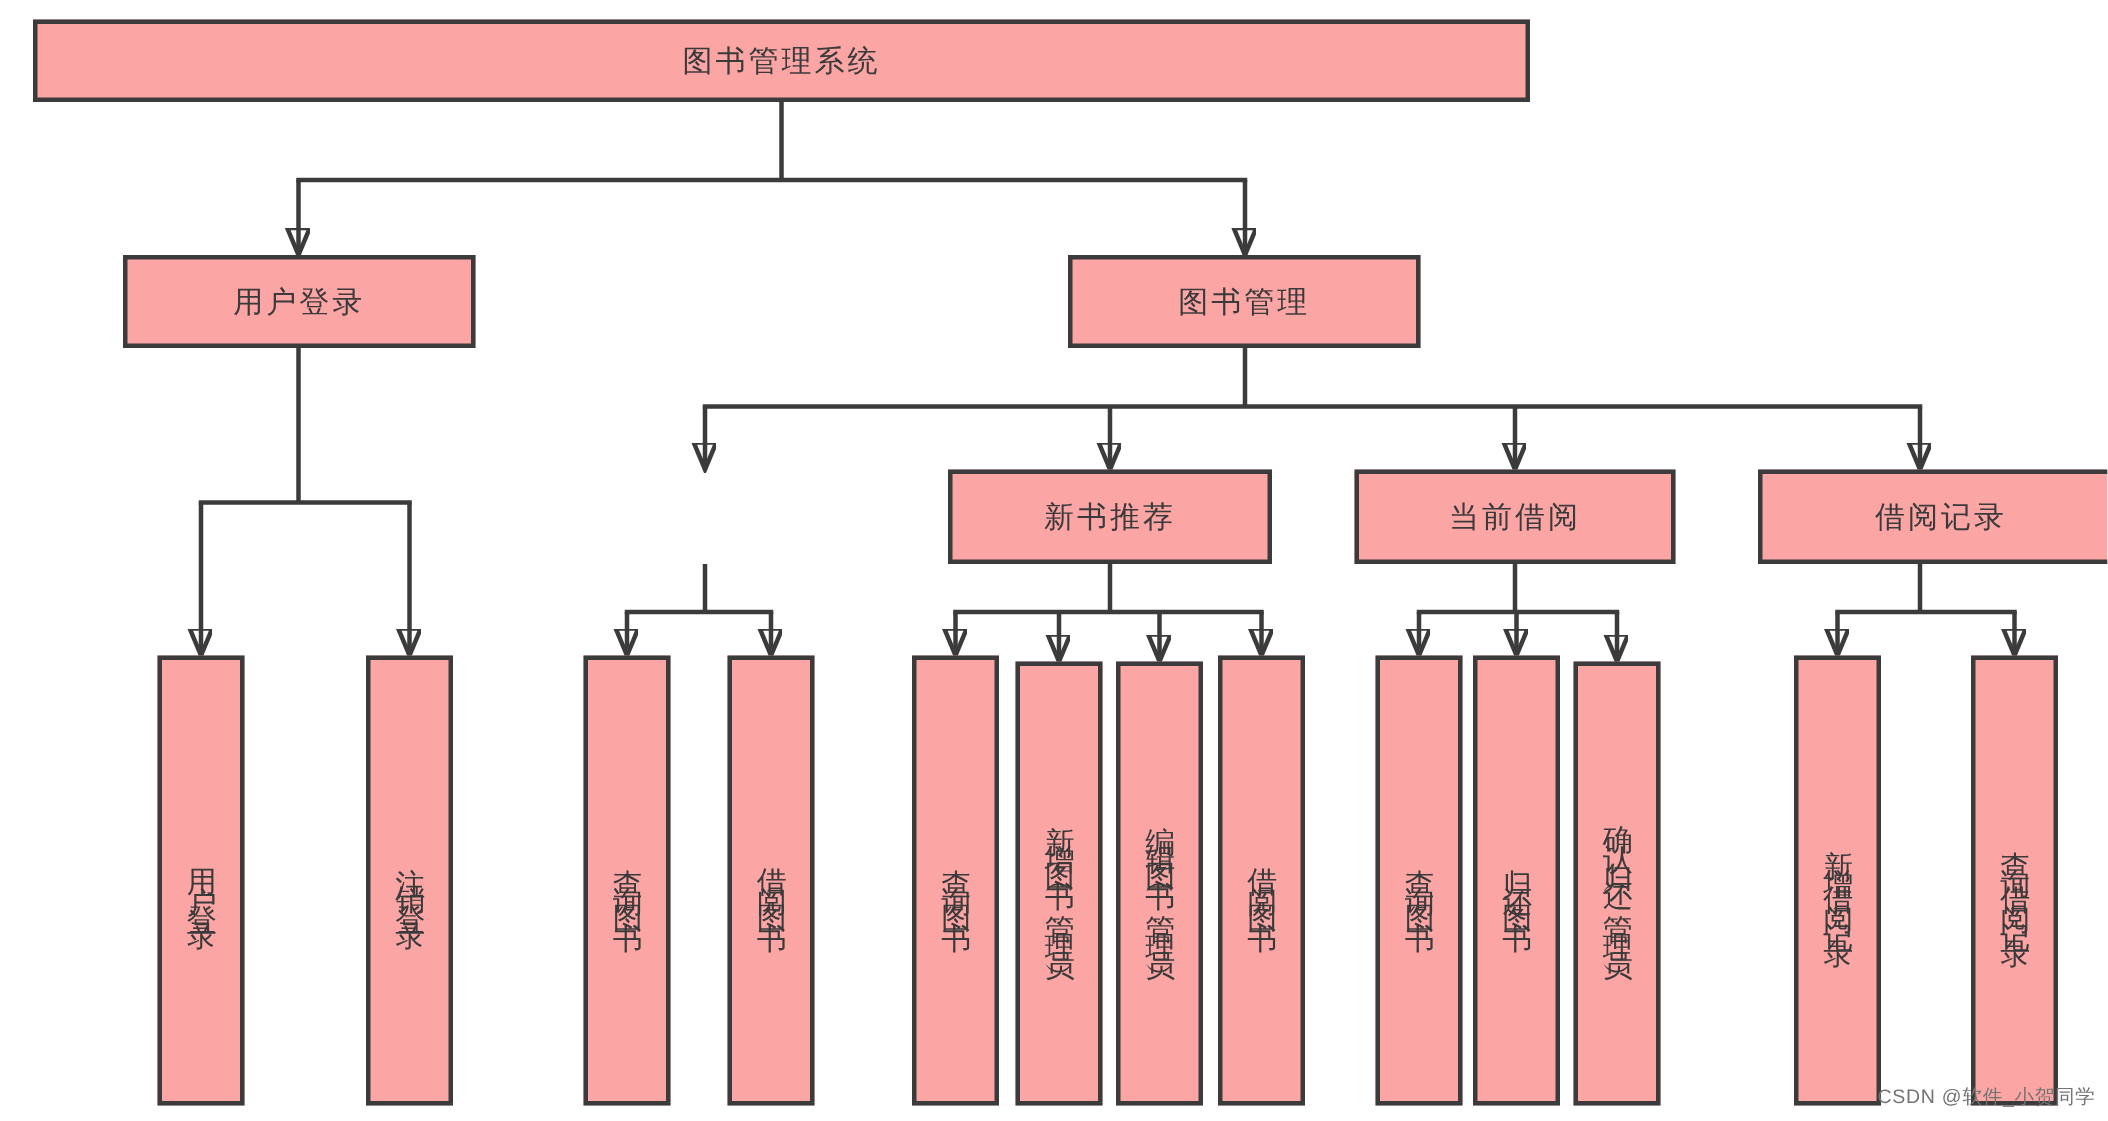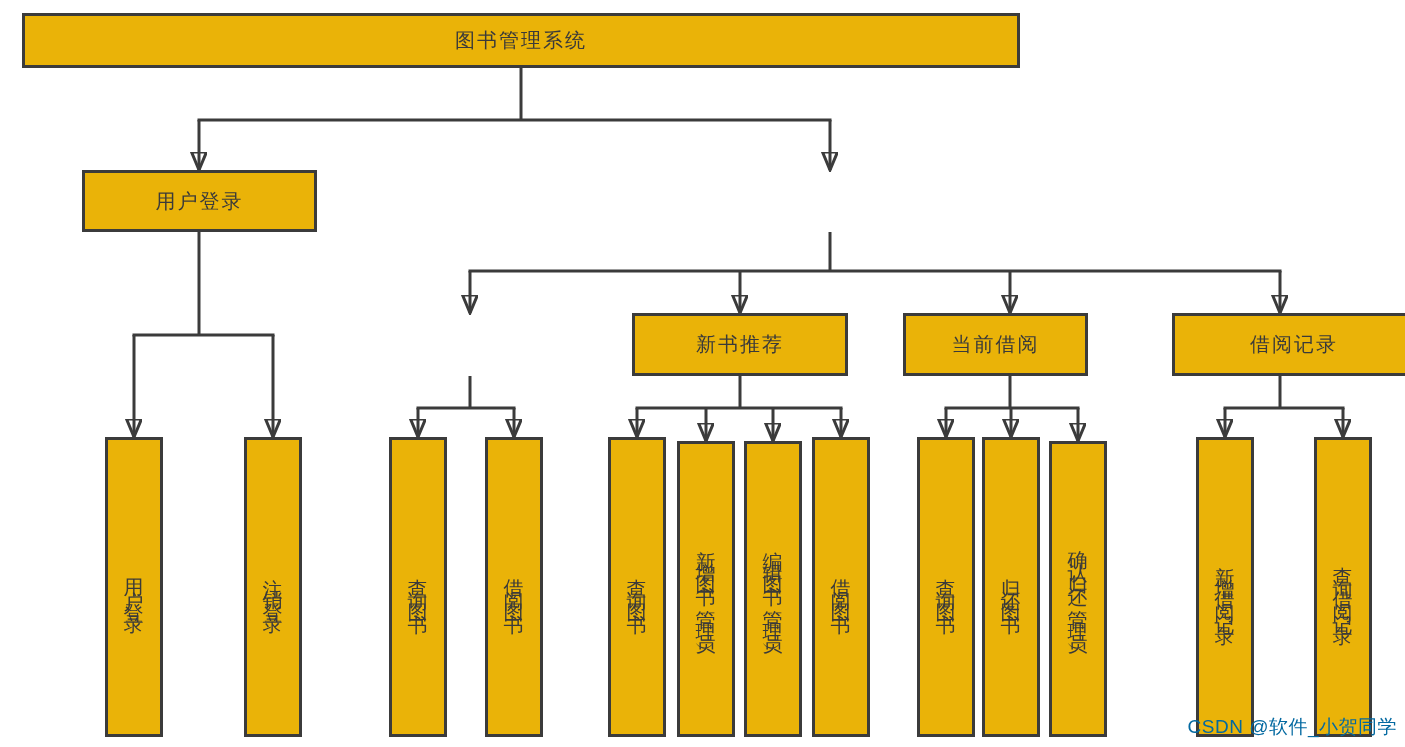--- a/index.html
+++ b/index.html
@@ -3,35 +3,35 @@
 <meta charset="utf-8">
 <style>
   html,body{margin:0;padding:0;background:#ffffff;}
   .stage{
     position:relative;width:1405px;height:747px;background:#ffffff;overflow:hidden;
     font-family:"Liberation Sans","DejaVu Sans",sans-serif;color:#3a3a3a;
   }
   .edges{position:absolute;left:0;top:0;width:1405px;height:747px;z-index:1;}
   .edges path{stroke:#3b3b3b;stroke-width:3;fill:none;}
   .node{
-    position:absolute;box-sizing:border-box;border:3px solid #3b3b3b;background:#eab308;
+    position:absolute;box-sizing:border-box;border:3px solid #3b3b3b;background:#fca5a5;
     display:flex;align-items:center;justify-content:center;z-index:2;
   }
   .hbox span{
     font-size:20px;letter-spacing:2px;color:#3a3a3a;white-space:nowrap;
   }
   .vbox{width:58px;top:437px;height:300px;}
   .vbox span{
     writing-mode:vertical-rl;text-orientation:mixed;
     font-size:20px;letter-spacing:12px;line-height:1;color:#3a3a3a;
   }
   .vbox.offset{top:441px;height:296px;}
   .watermark{
     position:absolute;right:8px;bottom:7px;z-index:5;
-    font-size:19px;letter-spacing:0.5px;color:#0369a1;white-space:nowrap;margin-left:43px;
+    font-size:13px;letter-spacing:0.5px;color:#737373;white-space:nowrap;margin-left:43px;
   }
 </style>
 </head>
 <body>
 
 <div class="stage">
 
   <svg class="edges" width="1405" height="747" viewBox="0 0 1405 747" xmlns="http://www.w3.org/2000/svg">
     <defs>
       <marker id="arw" markerUnits="userSpaceOnUse" markerWidth="20" markerHeight="17" refX="18" refY="7.5" orient="auto">
@@ -80,25 +80,28 @@
     <path d="M1343,408 V437" marker-end="url(#arw)"></path>
   </svg>
 
   <div class="node hbox" style="left:22px;top:13px;width:998px;height:55px">
     <span>图书管理系统</span>
   </div>
 
   <div class="node hbox" style="left:82px;top:170px;width:235px;height:62px">
     <span>用户登录</span>
   </div>
+  <div class="node hbox" style="left:712px;top:170px;width:235px;height:62px">
+    <span>图书管理</span>
+  </div>
 
   <div class="node hbox" style="left:632px;top:313px;width:216px;height:63px">
     <span>新书推荐</span>
   </div>
-  <div class="node hbox" style="left:903px;top:313px;width:185px;height:63px">
+  <div class="node hbox" style="left:903px;top:313px;width:214px;height:63px">
     <span>当前借阅</span>
   </div>
   <div class="node hbox" style="left:1172px;top:313px;width:244px;height:63px">
     <span>借阅记录</span>
   </div>
 
   <div class="node vbox" style="left:105px">
     <span>用户登录</span>
   </div>
   <div class="node vbox" style="left:244px">

